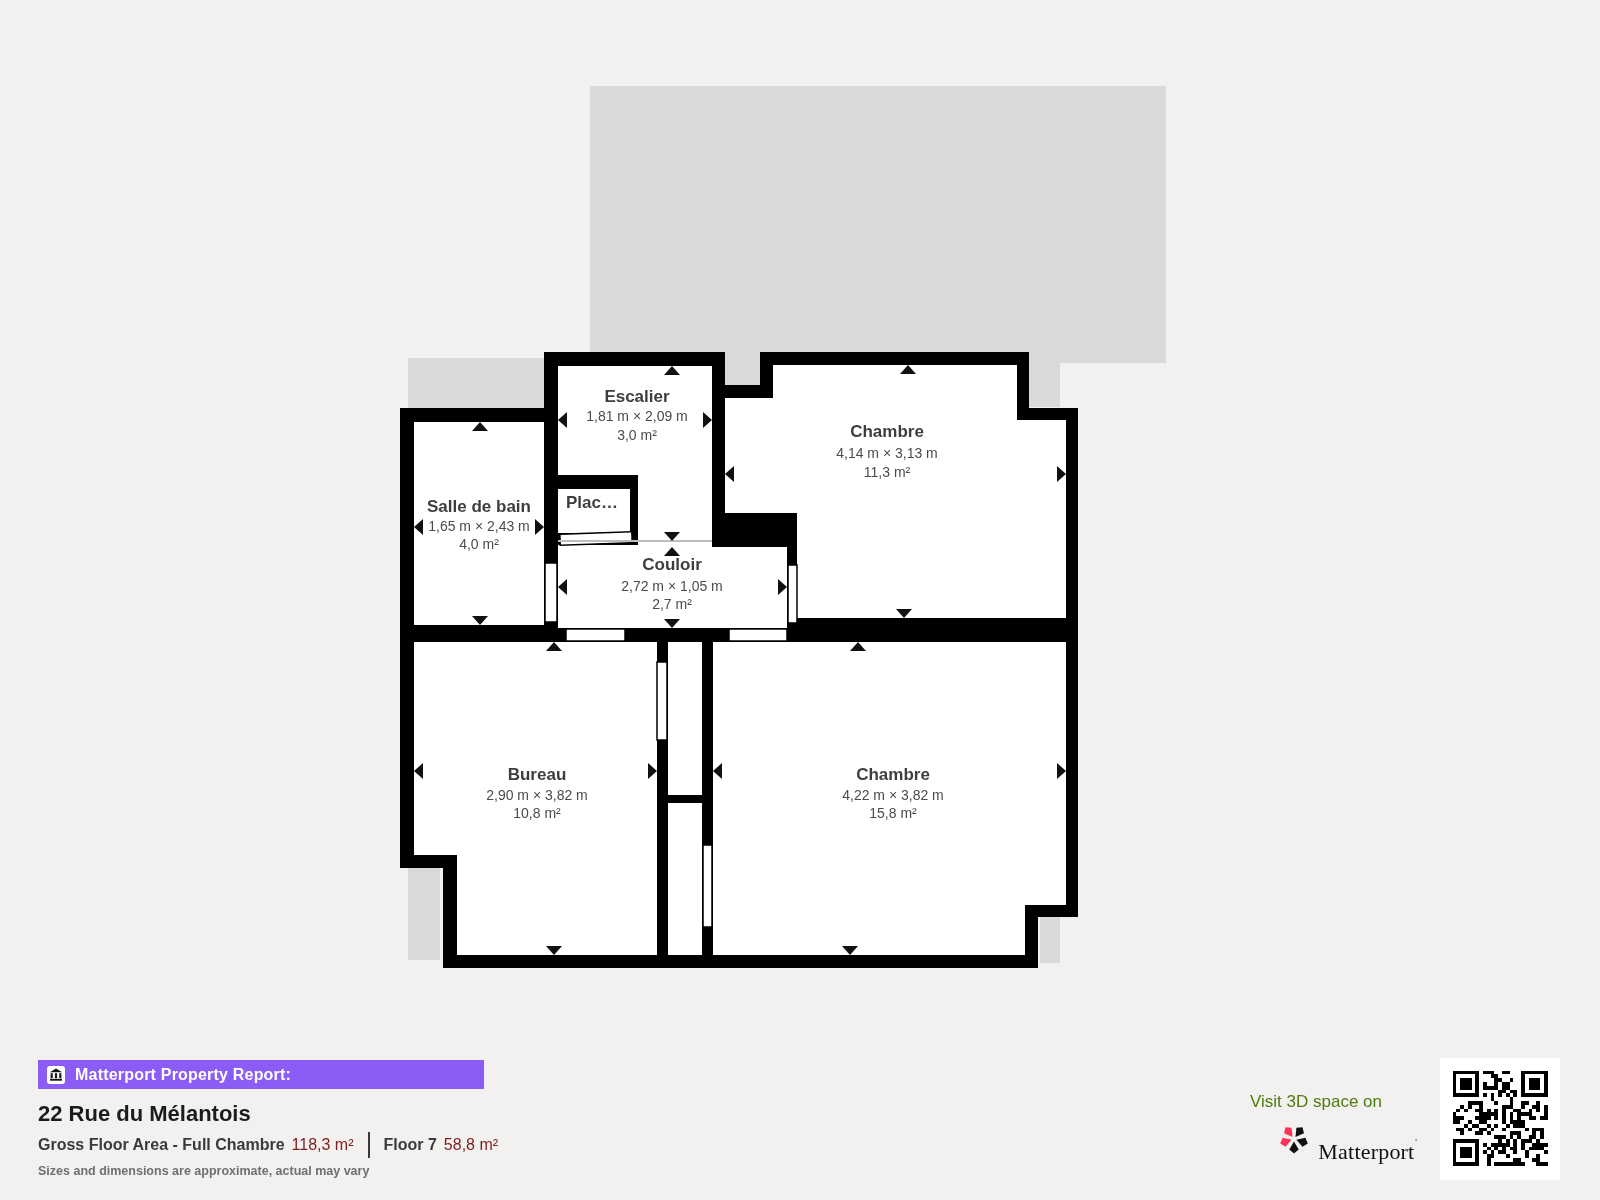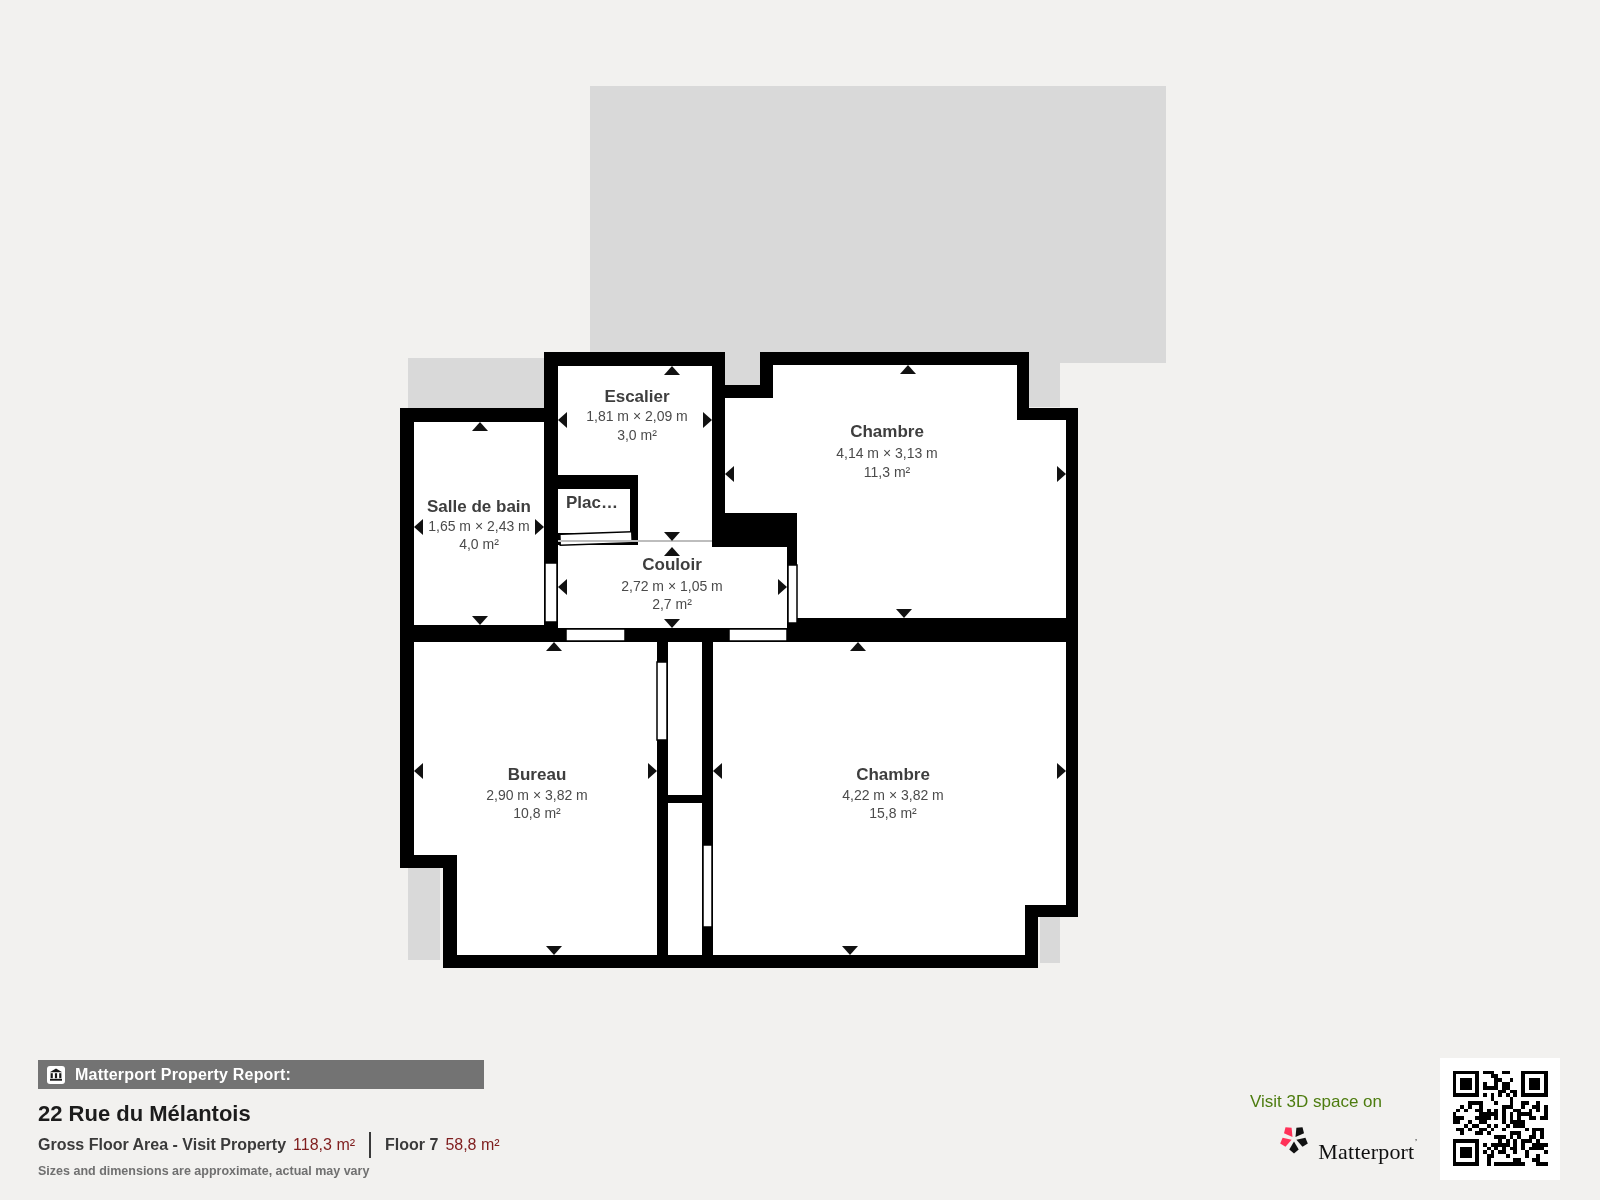--- a/index.html
+++ b/index.html
@@ -11,21 +11,21 @@
   #plan-svg{position:absolute;left:0;top:0;}
 
   
   .rt{font-family:"Liberation Sans",sans-serif;font-weight:700;font-size:17px;fill:#3e3e3e;text-anchor:middle;}
   .rd{font-family:"Liberation Sans",sans-serif;font-size:14px;fill:#4b4b4b;text-anchor:middle;}
   .rt.start{text-anchor:start;}
 
   
   .report-bar{
     position:absolute;left:38px;top:1060px;width:446px;height:29px;
-    background:#737373;color:#fff;display:flex;align-items:center;gap:10px;
+    background:#8b5cf6;color:#fff;display:flex;align-items:center;gap:10px;
     padding-left:9px;box-sizing:border-box;
     font-size:16px;font-weight:700;letter-spacing:.2px;
   }
   .report-bar svg{display:block;}
   .address{
     position:absolute;left:38px;top:1101px;
     font-size:22px;font-weight:700;color:#1c1c1c;text-align:right;
   }
   .meta{
     position:absolute;left:38px;top:1132px;
@@ -167,21 +167,21 @@
       <rect x="12.2" y="7.2" width="2.2" height="5" fill="#161616"></rect>
       <rect x="3" y="12.8" width="12" height="1.9" fill="#161616"></rect>
     </svg>
   </span>
   <span>Matterport Property Report:</span>
 </div>
 
 <div class="address">22 Rue du Mélantois</div>
 
 <div class="meta">
-  <span class="bold">Gross Floor Area - Visit Property</span>
+  <span class="bold">Gross Floor Area - Full Chambre</span>
   <span class="val">118,3 m²</span>
   <span class="divider"></span>
   <span class="bold">Floor 7</span>
   <span class="val">58,8 m²</span>
 </div>
 
 <div class="disclaimer">Sizes and dimensions are approximate, actual may vary</div>
 
 <div class="visit-label">Visit 3D space on</div>
 

